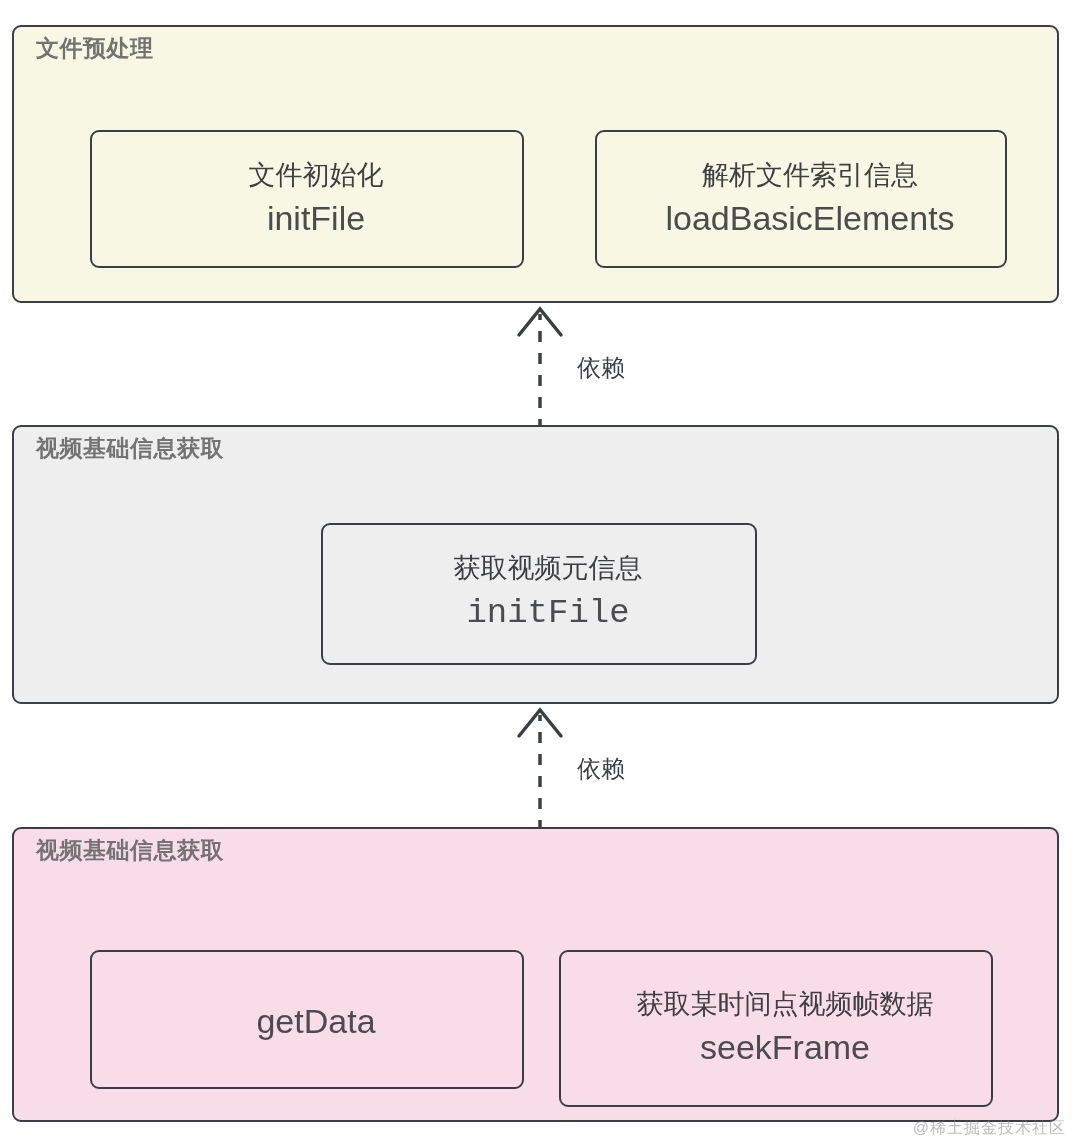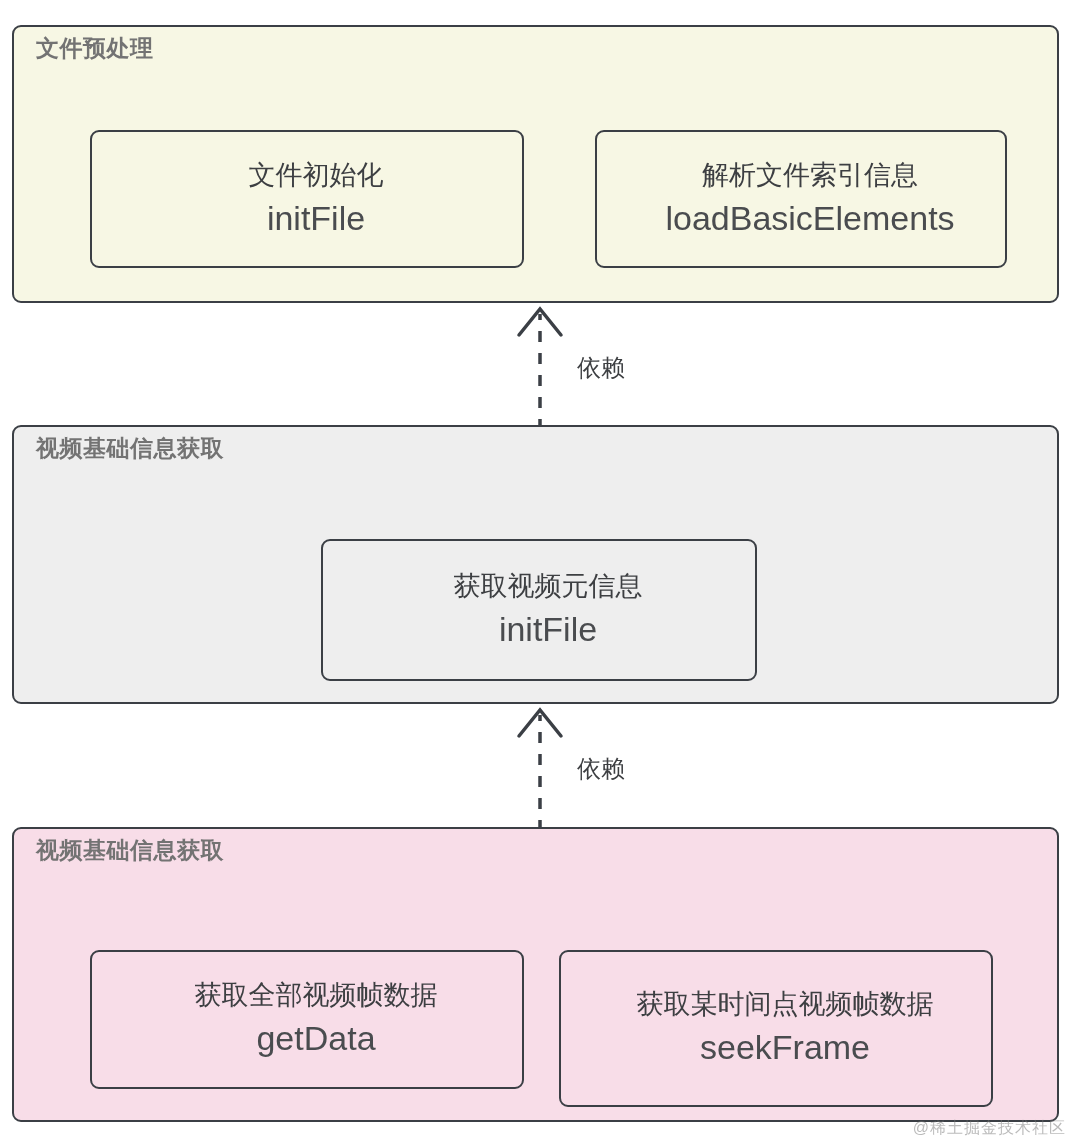--- a/index.html
+++ b/index.html
@@ -99,23 +99,24 @@
   #node-loadbasic {
     left: 545px;
     top: 103px;
     width: 412px;
     height: 138px;
     margin-left: 36px;
   }
   
   #node-getmeta {
     left: 307px;
-    top: 112px;
+    top: 96px;
     width: 436px;
     height: 142px;
+    font-family: Liberation Mono, monospace;
   }
   
   #node-getdata {
     left: 76px;
     top: 121px;
     width: 434px;
     height: 139px;
   }
   #node-seekframe {
     left: 545px;
@@ -203,21 +204,20 @@
       <line x1="85" y1="130" x2="85" y2="14" stroke="#3b3f45" stroke-width="3.5" stroke-dasharray="11 11" stroke-linecap="butt"></line>
       <polyline points="64,35 85,9 106,35" fill="none" stroke="#3b3f45" stroke-width="3.5" stroke-linecap="round" stroke-linejoin="miter"></polyline>
     </svg>
     <div class="connector-label">依赖</div>
   </div>
 
   <div class="group" id="group-frames">
     <div class="group-title">视频基础信息获取</div>
 
     <div class="node" id="node-getdata">
-      <div class="cn">获取全部视频帧数据</div>
       <div class="en">getData</div>
     </div>
 
     <div class="node" id="node-seekframe">
       <div class="cn">获取某时间点视频帧数据</div>
       <div class="en">seekFrame</div>
     </div>
   </div>
 
   <div id="watermark">@稀土掘金技术社区</div>

